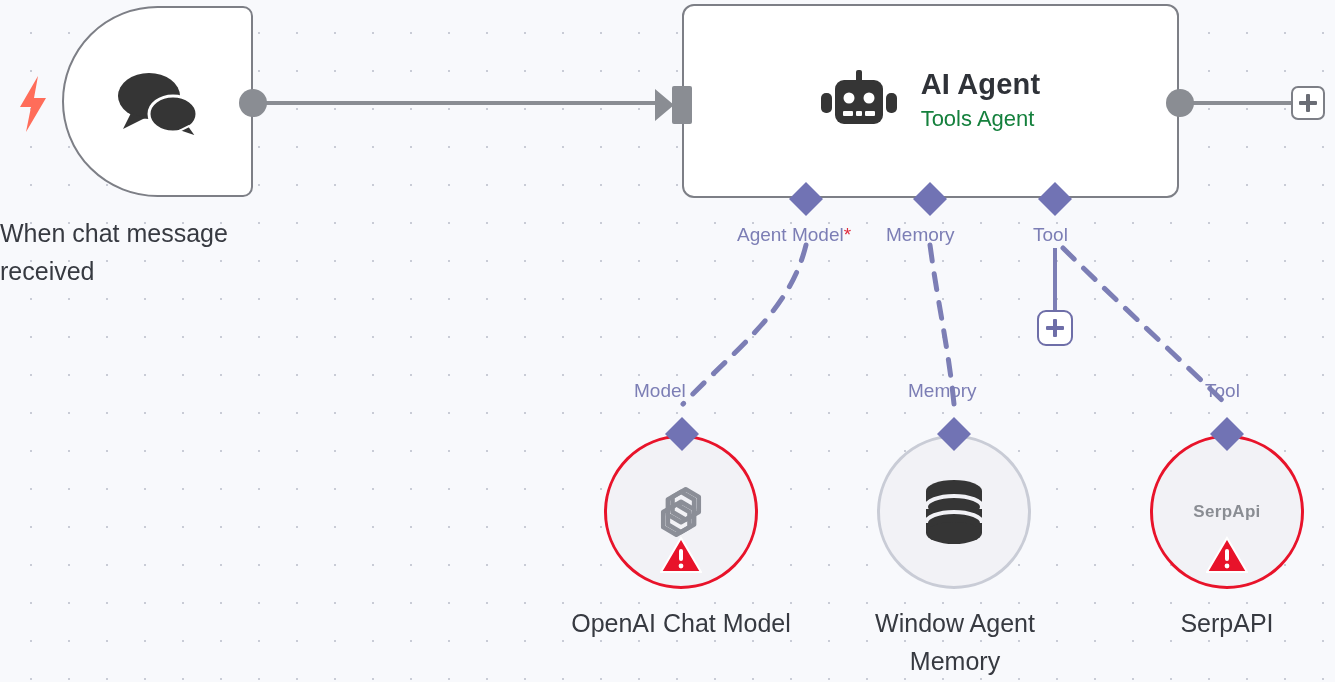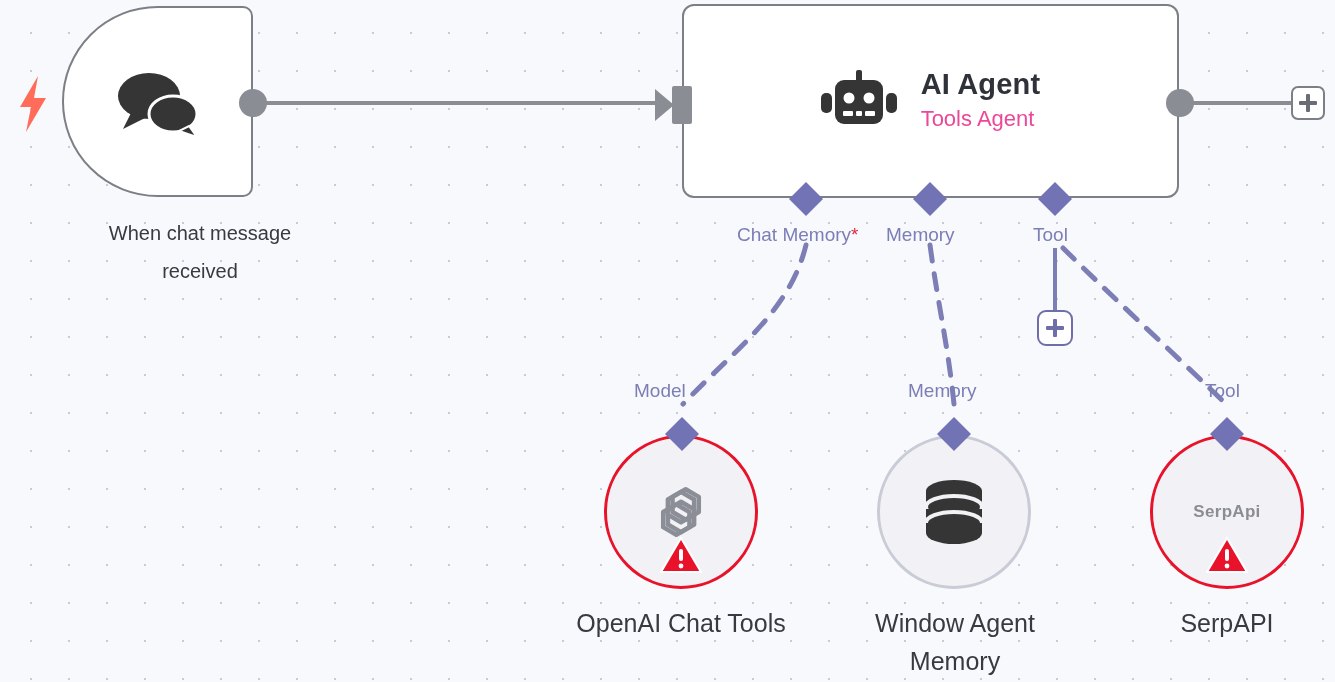--- a/index.html
+++ b/index.html
@@ -27,43 +27,42 @@
     border-radius:96px 10px 10px 96px;
     box-sizing:border-box;
     display:flex;align-items:center;justify-content:center;
   }
   #trigger-icon{width:86px;height:66px;}
   #bolt-icon{
     position:absolute;left:16px;top:76px;width:34px;height:56px;
   }
   .node-caption{
     position:absolute;
-    text-align:center;
-    font-size:20px;
+    text-align:left;
+    font-size:25px;
     line-height:38px;
     color:#373a41;
     font-family:"Liberation Sans", sans-serif;
     white-space:pre-line;
-    padding-left:44px;
   }
   #trigger-caption{left:0px;top:214px;width:312px;}
 
   
   #agent-node{
     position:absolute;left:682px;top:4px;width:497px;height:194px;
     background:#fff;
     border:2px solid #7d7f86;
     border-radius:12px;
     box-sizing:border-box;
     display:flex;align-items:center;justify-content:center;gap:24px;
   }
   #agent-robot{width:76px;height:62px;flex:0 0 auto;}
   #agent-text{display:flex;flex-direction:column;align-items:flex-start;}
   #agent-title{font-size:29px;color:#2f3238;font-weight:600;letter-spacing:.2px;line-height:34px;}
-  #agent-subtitle{font-size:22px;color:#ec4899;line-height:32px;margin-top:2px;}
+  #agent-subtitle{font-size:22px;color:#15803d;line-height:32px;margin-top:2px;}
 
   
   #agent-input-port{
     position:absolute;left:672px;top:86px;width:20px;height:38px;
     background:#8a8d93;border-radius:2px;
   }
   #agent-input-arrow{
     position:absolute;left:655px;top:89px;width:0;height:0;
     border-top:16px solid transparent;border-bottom:16px solid transparent;
     border-left:19px solid #8a8d93;
@@ -189,21 +188,21 @@
 <div id="agent-input-port"></div>
 <div id="agent-output-port"></div>
 <div id="agent-add-button">
   <span class="plus-glyph"></span>
 </div>
 
 <div class="diamond" style="left:794px;top:187px;"></div>
 <div class="diamond" style="left:918px;top:187px;"></div>
 <div class="diamond" style="left:1043px;top:187px;"></div>
 
-<div class="port-label" style="left:737px;top:224px;"><span>Chat Memory</span><span class="req">*</span></div>
+<div class="port-label" style="left:737px;top:224px;"><span>Agent Model</span><span class="req">*</span></div>
 <div class="port-label" style="left:886px;top:224px;"><span>Memory</span></div>
 <div class="port-label" style="left:1033px;top:224px;"><span>Tool</span></div>
 
 <div id="tool-add-button">
   <span class="plus-glyph"></span>
 </div>
 
 <div class="port-label" style="left:634px;top:380px;">Model</div>
 <div class="diamond sub" style="left:670px;top:422px;z-index:3;"></div>
 <div class="subnode err" style="left:604px;top:435px;">
@@ -214,21 +213,21 @@
       <path d="M18.2 13.6 L27.2 8.4 L36.2 13.6 L36.2 24 L27.2 29.2 L18.2 24 Z"></path>
       <path d="M11.8 24 L20.8 18.8 L29.8 24 L29.8 34.4 L20.8 39.6 L11.8 34.4 Z"></path>
     </g>
   </svg>
   <svg class="warn-badge" viewBox="0 0 42 38">
     <path d="M21 2 L41 36 L1 36 Z" fill="#e8132a" stroke="#ffffff" stroke-width="2"></path>
     <rect x="19" y="13" width="4" height="12" rx="2" fill="#ffffff"></rect>
     <circle cx="21" cy="30" r="2.4" fill="#ffffff"></circle>
   </svg>
 </div>
-<div class="sub-caption" style="left:520px;top:604px;width:322px;">OpenAI Chat Tools</div>
+<div class="sub-caption" style="left:520px;top:604px;width:322px;">OpenAI Chat Model</div>
 
 <div class="port-label" style="left:908px;top:380px;">Memory</div>
 <div class="diamond sub" style="left:942px;top:422px;z-index:3;"></div>
 <div class="subnode ok" style="left:877px;top:435px;">
   <svg width="62" height="66" viewBox="0 0 62 66">
     <ellipse cx="31" cy="12" rx="28" ry="11" fill="#353535"></ellipse>
     <rect x="3" y="12" width="56" height="16" fill="#353535"></rect>
     <ellipse cx="31" cy="28" rx="28" ry="11" fill="#353535" stroke="#f2f2f6" stroke-width="4"></ellipse>
     <rect x="3" y="30" width="56" height="14" fill="#353535"></rect>
     <ellipse cx="31" cy="44" rx="28" ry="11" fill="#353535" stroke="#f2f2f6" stroke-width="4"></ellipse>

